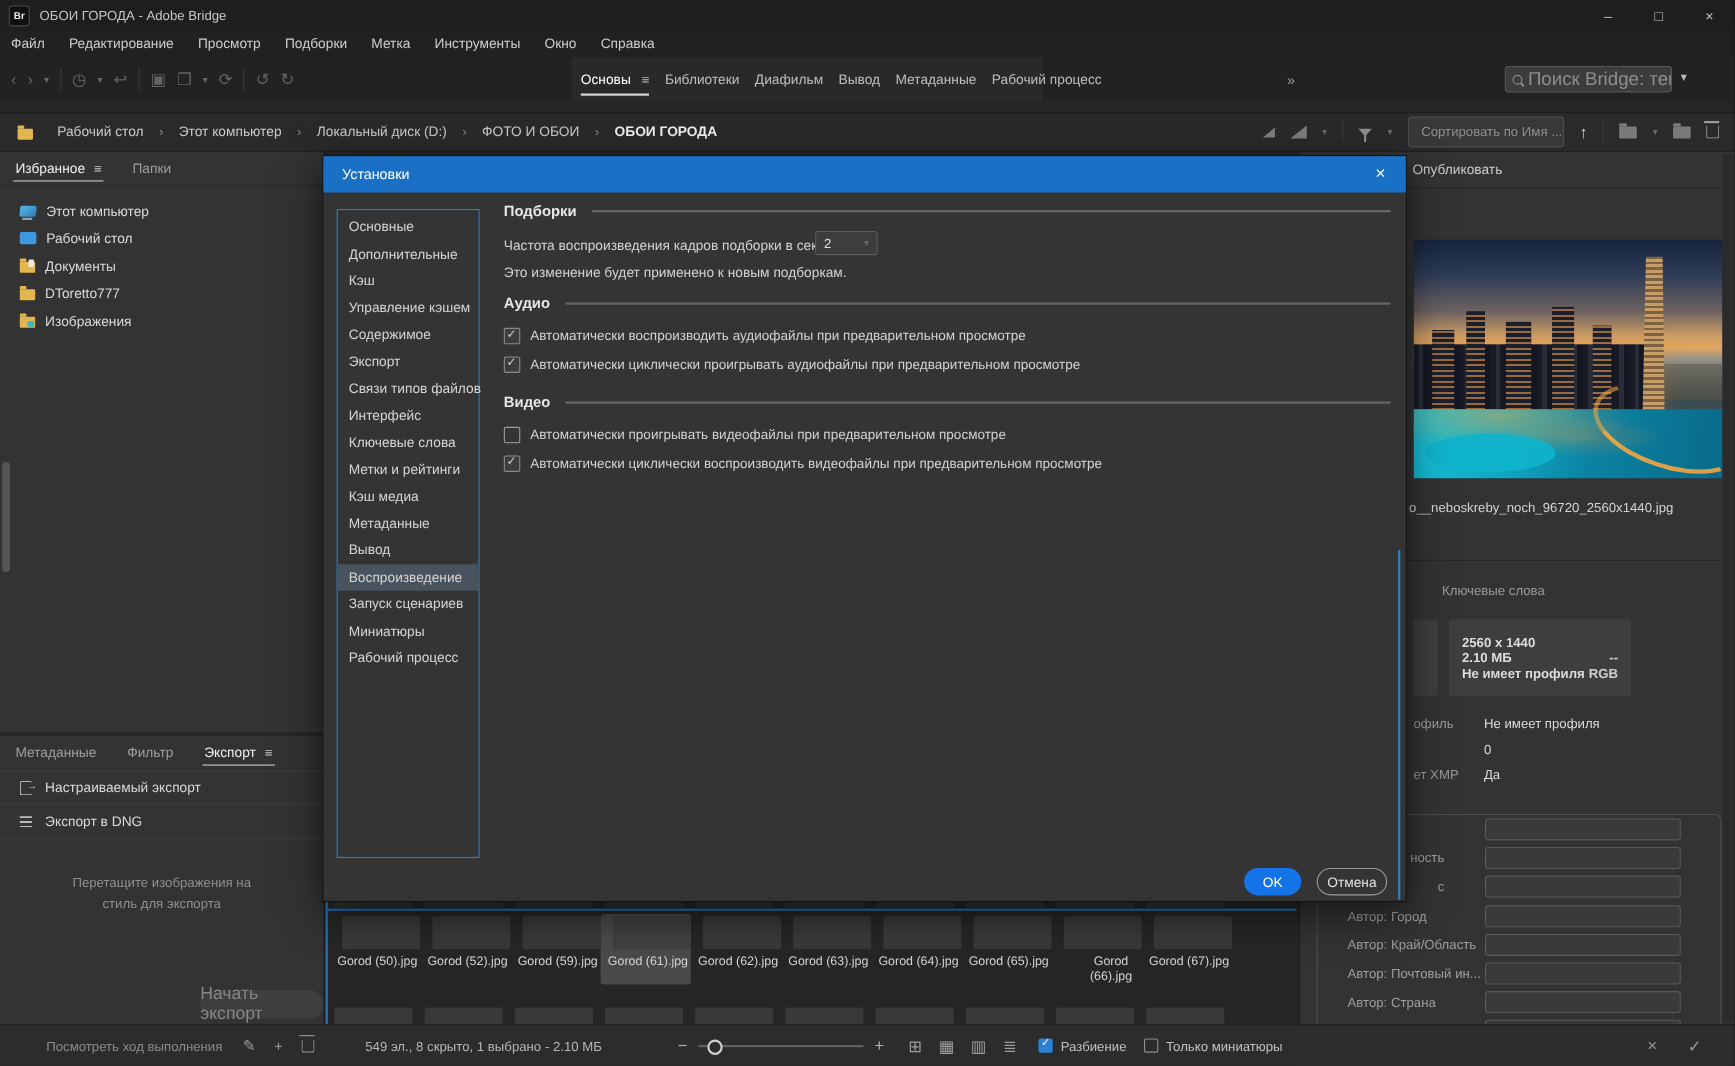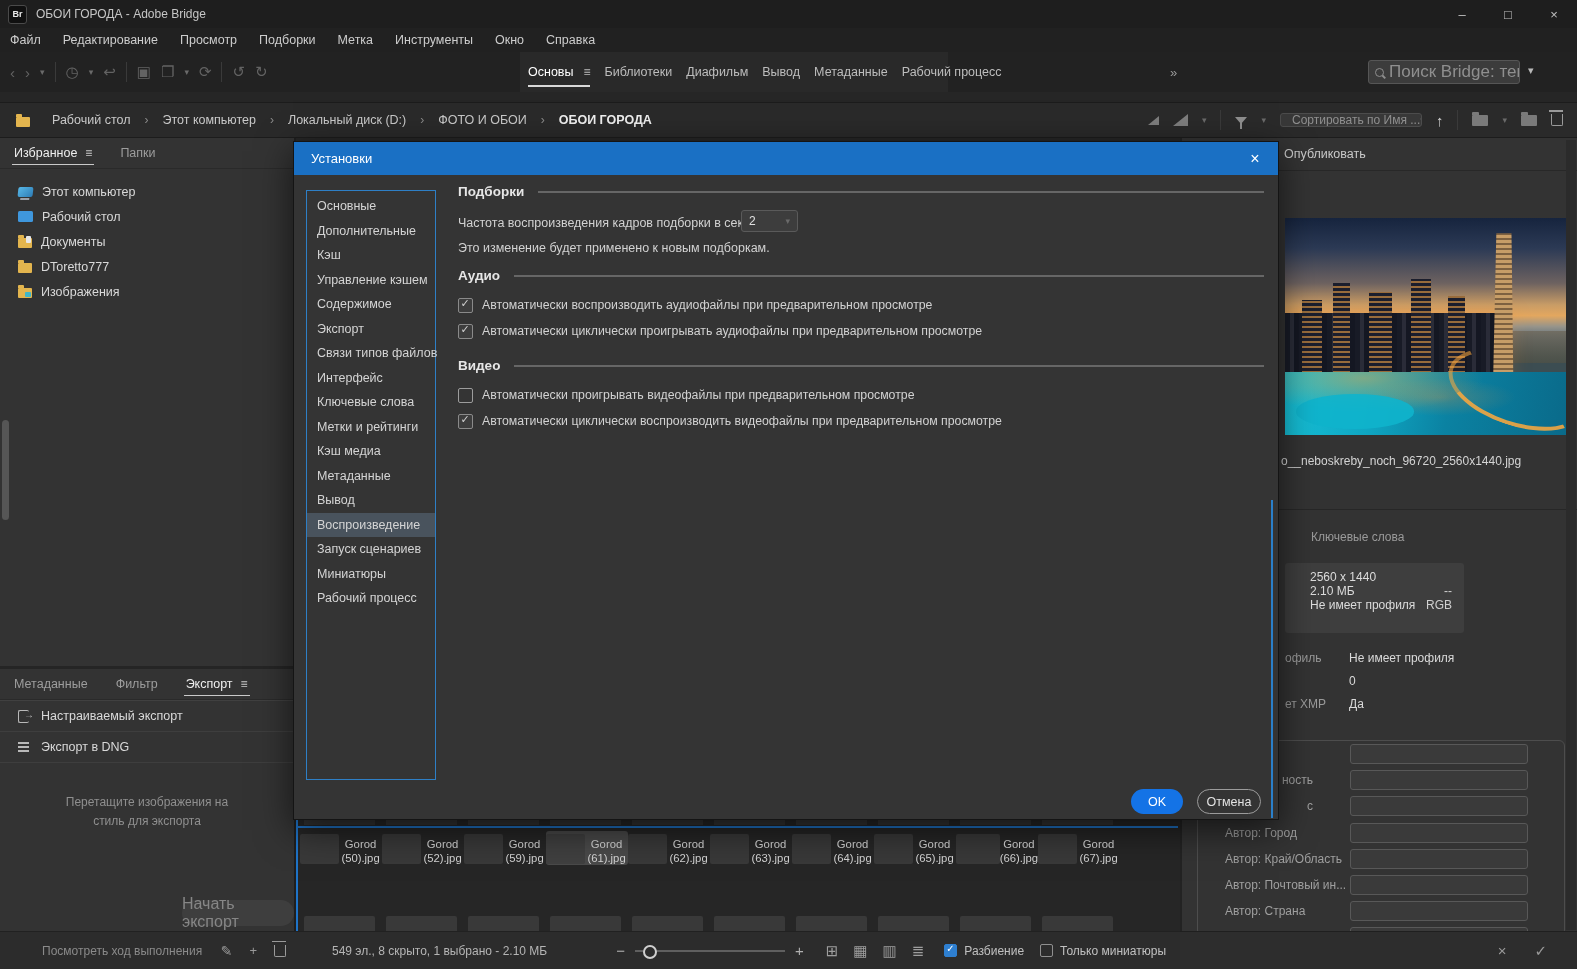--- a/index.html
+++ b/index.html
@@ -51,21 +51,21 @@
   .crumb-sep{color:#8a8a8a;font-size:12px;}
   .crumb:first-of-type .crumb-sep{display:none;}
   .fold,.bc-folder{width:14px;height:10px;background:#e3b54e;border-radius:1px;position:relative;margin-top:3px;flex:none;}
   .fold::before,.bc-folder::before{content:'';position:absolute;top:-3px;left:0;width:6px;height:3px;background:inherit;border-radius:1px 1px 0 0;}
   .bc-folder{margin-right:8px;margin-left:2px;}
   .path-right{margin-left:auto;display:flex;align-items:center;gap:14px;padding-right:14px;}
   .ramp-sm{width:0;height:0;border-bottom:9px solid #7e7e7e;border-left:11px solid transparent;}
   .ramp-lg{width:0;height:0;border-bottom:12px solid #7e7e7e;border-left:15px solid transparent;}
   .funnel{width:0;height:0;border-top:7px solid #8f8f8f;border-left:6px solid transparent;border-right:6px solid transparent;position:relative;}
   .funnel::after{content:'';position:absolute;left:-1px;top:-2px;width:2px;height:7px;background:#8f8f8f;}
-  .sort-dd{width:142px;height:14px;background:#383838;border:1px solid #4c4c4c;border-radius:3px;display:flex;align-items:center;
+  .sort-dd{width:142px;height:28px;background:#383838;border:1px solid #4c4c4c;border-radius:3px;display:flex;align-items:center;
            justify-content:space-between;padding:0 11px;box-sizing:border-box;color:#8f8f8f;font-size:12px;white-space:nowrap;overflow:hidden;}
   .up-arrow{color:#d0d0d0;font-size:15px;}
   .gray-folder{width:16px;height:11px;background:#8f8f8f;border-radius:1px;position:relative;opacity:.8;}
   .gray-folder::before{content:'';position:absolute;top:-3px;left:0;width:7px;height:3px;background:inherit;border-radius:1px 1px 0 0;}
   .trash{width:10px;height:11px;border:1.5px solid #9a9a9a;border-top:none;border-radius:0 0 2px 2px;position:relative;}
   .trash::before{content:'';position:absolute;top:-4px;left:-3px;width:14px;height:1.5px;background:#9a9a9a;}
 
   
   .leftpanel{position:absolute;left:0;top:138px;width:294px;height:793px;background:#333333;border-right:2px solid #1f1f1f;box-sizing:content-box;}
   .ptabs{height:30px;display:flex;align-items:center;gap:0;border-bottom:1px solid #2a2a2a;}
@@ -103,21 +103,21 @@
   
   .cstrip{position:absolute;left:300px;top:818px;width:878px;height:113px;}
   .sliver-row,.rowc{display:flex;gap:11px;position:absolute;left:4px;}
   .sliver-row{top:0;}
   .sliver-box{width:71px;height:7px;background:#343434;border-radius:2px 2px 0 0;}
   .rowc{top:98px;}
   .rowc-box{width:71px;height:15px;background:#393939;border-radius:2px 2px 0 0;}
   .blue-top{position:absolute;left:-2px;top:8px;width:880px;height:2px;background:#1f74c8;}
   .blue-left{position:absolute;left:296px;top:818px;width:2px;height:113px;background:#1f74c8;}
   .cell-row{position:absolute;left:0;top:13px;display:flex;}
-  .cell{width:82px;display:flex;flex-direction:row;align-items:center;border-radius:3px;padding-top:2px;}
+  .cell{width:82px;display:flex;flex-direction:column;align-items:flex-end;border-radius:3px;padding-top:2px;}
   .cell.selected{background:#4a4a4a;}
   .thumb{width:71px;height:30px;background:#393939;border-radius:2px;}
   .cell.selected .thumb{background:#404040;}
   .fname{margin-top:5px;color:#d4d4d4;font-size:11.3px;text-align:center;line-height:1.2;width:78px;word-wrap:break-word;}
   .cell.narrow .fname{width:56px;}
 
   
   .statusbar{position:absolute;left:296px;top:931px;width:884px;height:38px;background:#2c2c2c;border-top:1px solid #212121;
              display:flex;align-items:center;box-sizing:border-box;padding:0 14px 0 36px;}
   .sb-summary{color:#b5b5b5;font-size:12px;white-space:nowrap;}
@@ -153,22 +153,22 @@
                        radial-gradient(ellipse at 55% 40%,rgba(255,150,50,.25),transparent 35%),
                        linear-gradient(100deg,#17c2d8 0%,#0fa6c2 32%,#0b82a2 58%,#0a6a8a 100%);}
   .pv-marina{position:absolute;left:4%;bottom:3%;width:42%;height:16%;background:#10b4cc;border-radius:50%;opacity:.9;}
   .pv-highway{position:absolute;right:-8%;bottom:4%;width:48%;height:30%;border:4px solid transparent;
               border-bottom-color:rgba(255,170,60,.85);border-left-color:rgba(255,170,60,.55);
               border-radius:50%;transform:rotate(18deg);}
   .rp-filename{position:absolute;left:99px;top:316px;width:300px;color:#d4d4d4;font-size:12px;white-space:nowrap;overflow:hidden;}
   .rp-div2{position:absolute;left:0;top:371px;width:397px;height:1px;background:#272727;}
   .rp-keywords{position:absolute;left:129px;top:392px;color:#9a9a9a;font-size:12px;}
   .placard-sliver{position:absolute;left:103px;top:425px;width:22px;height:70px;background:#3e3e3e;border-radius:3px;}
-  .placard{position:absolute;left:116px;top:425px;width:166px;height:70px;background:#3e3e3e;border-radius:3px;
-           box-sizing:border-box;padding:7px 12px;display:flex;flex-direction:column;justify-content:flex-start;}
+  .placard{position:absolute;left:135px;top:425px;width:166px;height:70px;background:#3e3e3e;border-radius:3px;
+           box-sizing:border-box;padding:7px 12px;display:flex;flex-direction:column;justify-content:center;font-weight:bold;}
   .pl-row{display:flex;justify-content:space-between;color:#dcdcdc;font-size:12px;white-space:nowrap;}
   .pl-right{color:#d0d0d0;}
   .info-rows{position:absolute;left:103px;top:508px;width:280px;}
   .info-row{display:flex;height:23px;align-items:center;}
   .info-label{width:64px;color:#9a9a9a;font-size:12px;flex:none;}
   .info-value{color:#dadada;font-size:12px;}
   .formbox{position:absolute;left:15px;top:602px;width:368px;height:196px;border:1px solid #4d4d4d;border-radius:6px;
            box-sizing:border-box;overflow:hidden;}
   .form-row{position:relative;height:26.2px;}
   .form-label{position:absolute;left:27px;top:6px;width:130px;color:#9f9f9f;font-size:12px;white-space:nowrap;}

